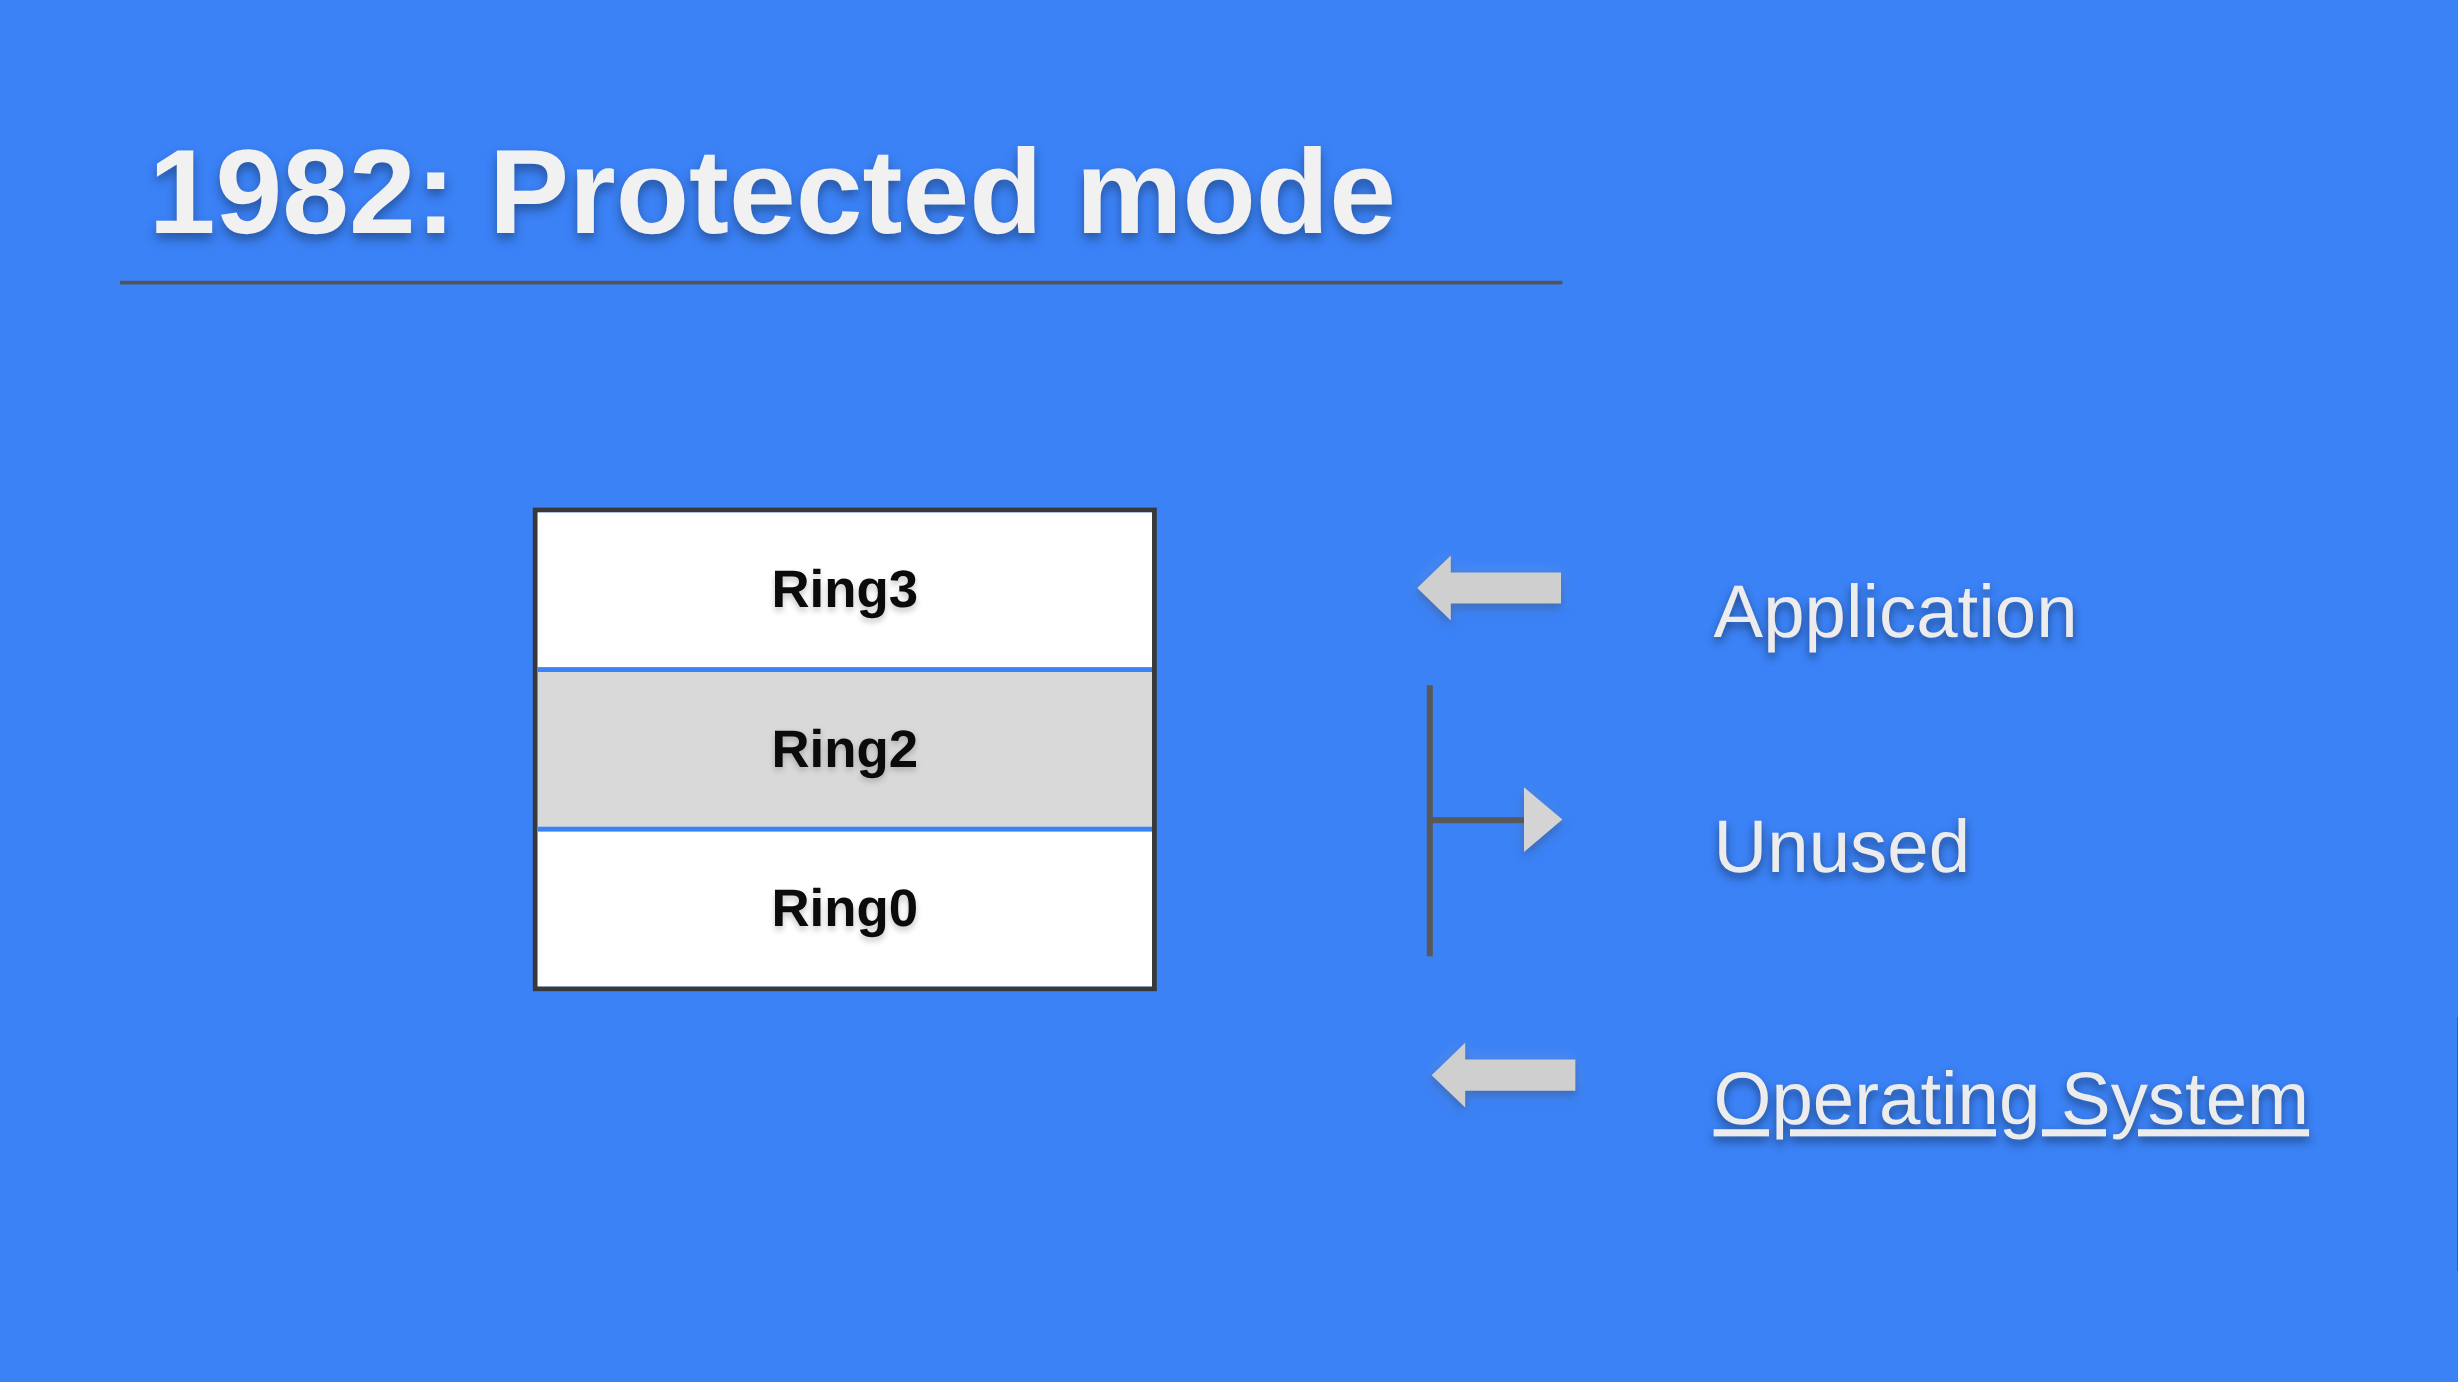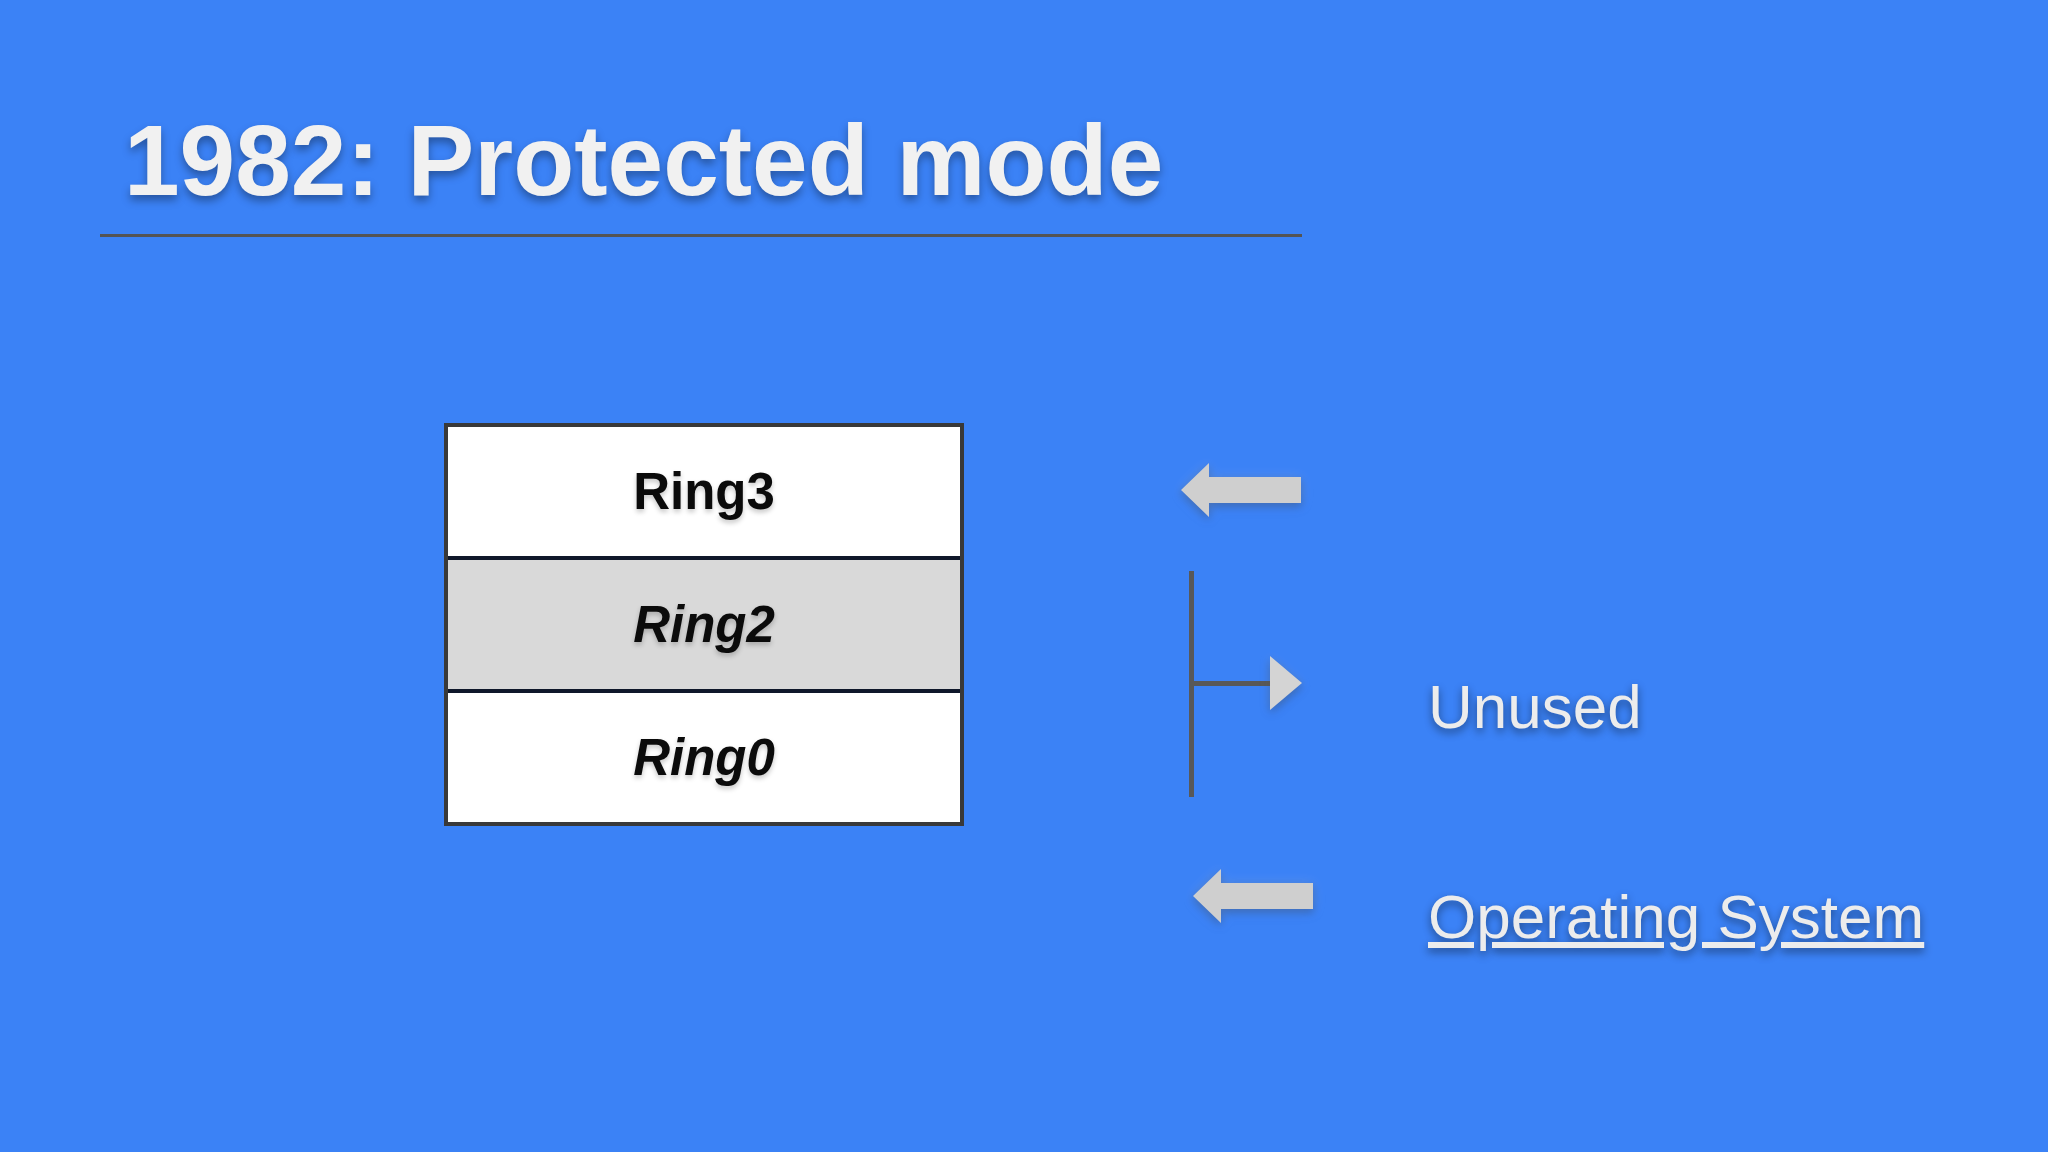--- a/index.html
+++ b/index.html
@@ -44,26 +44,26 @@
     left: 444px;
     top: 423px;
     width: 512px;
     border: 4px solid #393939;
   }
   .ring-row {
     height: 129px;
     display: flex;
     align-items: center;
     justify-content: center;
-    font-size: 51px;
+    font-size: 44px;
     font-weight: bold;
     color: #0b0b0b;
     text-shadow: 0 3px 5px rgba(0,0,0,0.22);
   }
-  .ring-row + .ring-row { border-top: 4px solid #0f172a; font-style: italic; }
+  .ring-row + .ring-row { border-top: 4px solid #3b82f6; }
   .fill-white { background: #ffffff; }
   .fill-gray  { background: #d9d9d9; }
 
   
   .arrow-left {
     position: absolute;
     width: 120px;
     height: 54px;
     filter: drop-shadow(0 0 6px rgba(255,255,255,0.18)) drop-shadow(0 3px 4px rgba(0,0,0,0.30));
   }
@@ -127,20 +127,21 @@
       <span>Ring2</span>
     </div>
     <div class="ring-row fill-white">
       <span>Ring0</span>
     </div>
   </div>
 
   <svg class="arrow-left arrow-app" viewBox="0 0 120 54" aria-hidden="true">
     <polygon points="0,27 28,0 28,14 120,14 120,40 28,40 28,54" fill="#cfcfcf"></polygon>
   </svg>
+  <div class="annotation-label label-application">Application</div>
 
   <div class="bracket-vline"></div>
   <div class="bracket-hline"></div>
   <svg class="bracket-head" viewBox="0 0 32 54" aria-hidden="true">
     <polygon points="0,0 32,27 0,54" fill="#d4d4d4"></polygon>
   </svg>
   <div class="annotation-label label-unused">Unused</div>
 
   <svg class="arrow-left arrow-os" viewBox="0 0 120 54" aria-hidden="true">
     <polygon points="0,27 28,0 28,14 120,14 120,40 28,40 28,54" fill="#cfcfcf"></polygon>

